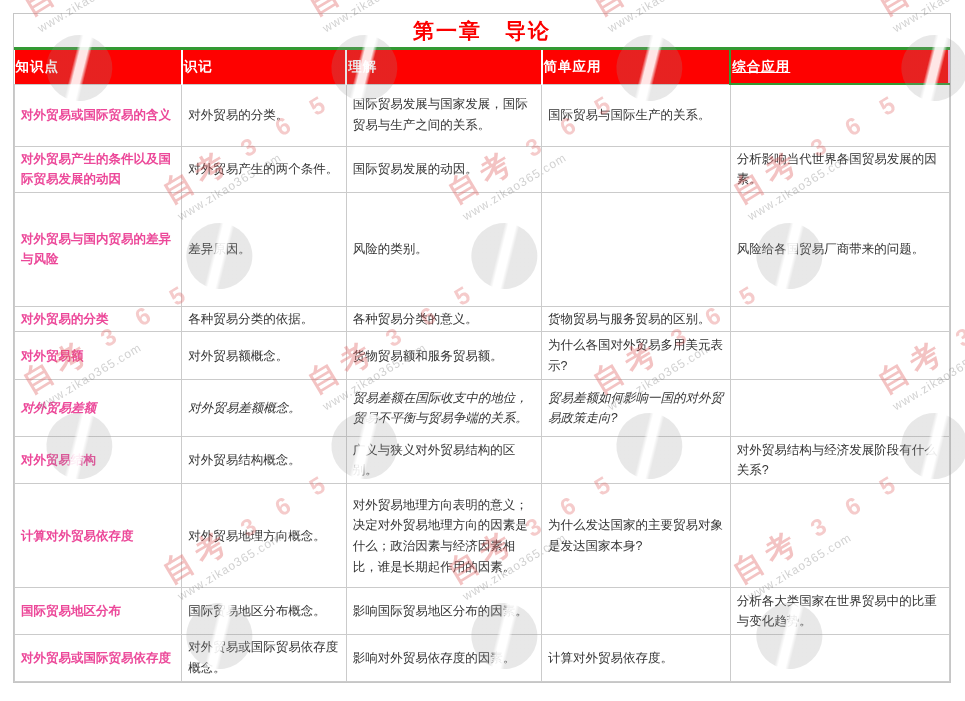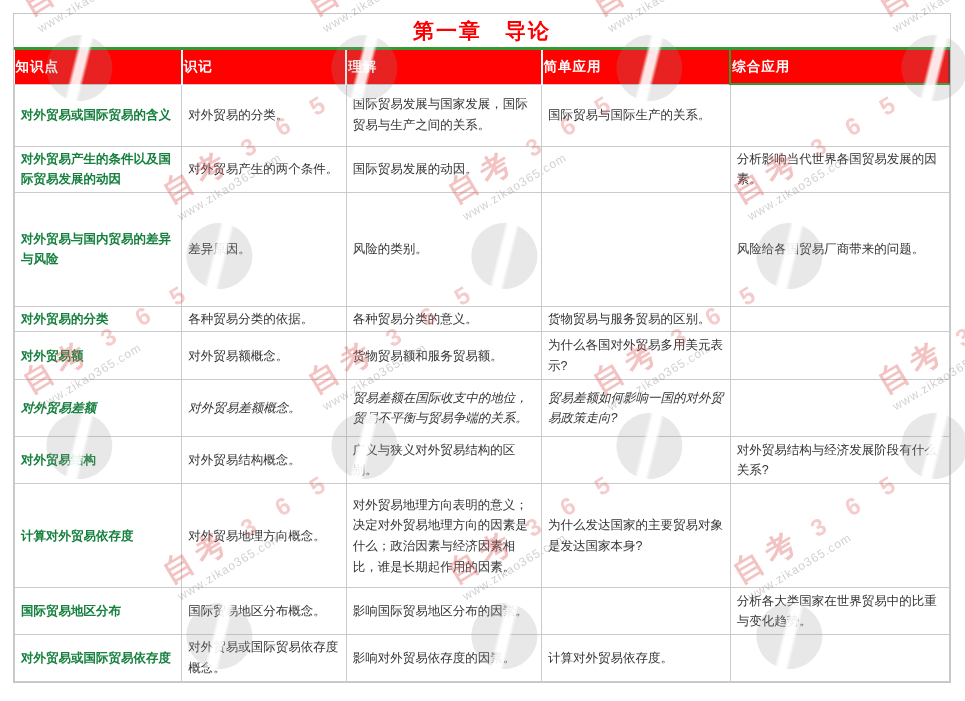--- a/index.html
+++ b/index.html
@@ -23,30 +23,31 @@
   col.c1{width:17.9%;} col.c2{width:17.6%;} col.c3{width:20.9%;}
   col.c4{width:20.2%;} col.c5{width:23.4%;}
   th{
     background:#fe0100;color:#ffffff;font-size:13.5px;font-weight:700;
     height:31px;text-align:left;letter-spacing:1px;
     border-left:2px solid #ffffff;
   }
   th:first-child{border-left:none;}
   th.last{
     border-left:2px solid #339933;
-    border-right:2px solid #7f1d1d;
+    border-right:2px solid #f9a8d4;
     border-bottom:2px solid #339933;
+    text-decoration:underline;
   }
   td{
     border:1px solid #cbcbcb;
     font-size:12.5px;color:#333333;line-height:1.65;
     padding:2px 6px;vertical-align:middle;text-align:left;
     word-break:break-all;
   }
-  td.kp{font-weight:700;color:#15803d;}
+  td.kp{font-weight:700;color:#ec4899;}
   tbody tr:nth-child(1){height:62px;}
   tbody tr:nth-child(2){height:46px;}
   tbody tr:nth-child(3){height:114px;}
   tbody tr:nth-child(4){height:22px;margin-top:16px;}
   tbody tr:nth-child(5){height:48px;}
   tbody tr:nth-child(6){height:57px;font-style:italic;}
   tbody tr:nth-child(7){height:47px;}
   tbody tr:nth-child(8){height:104px;}
   tbody tr:nth-child(9){height:47px;}
   tbody tr:nth-child(10){height:46px;}

